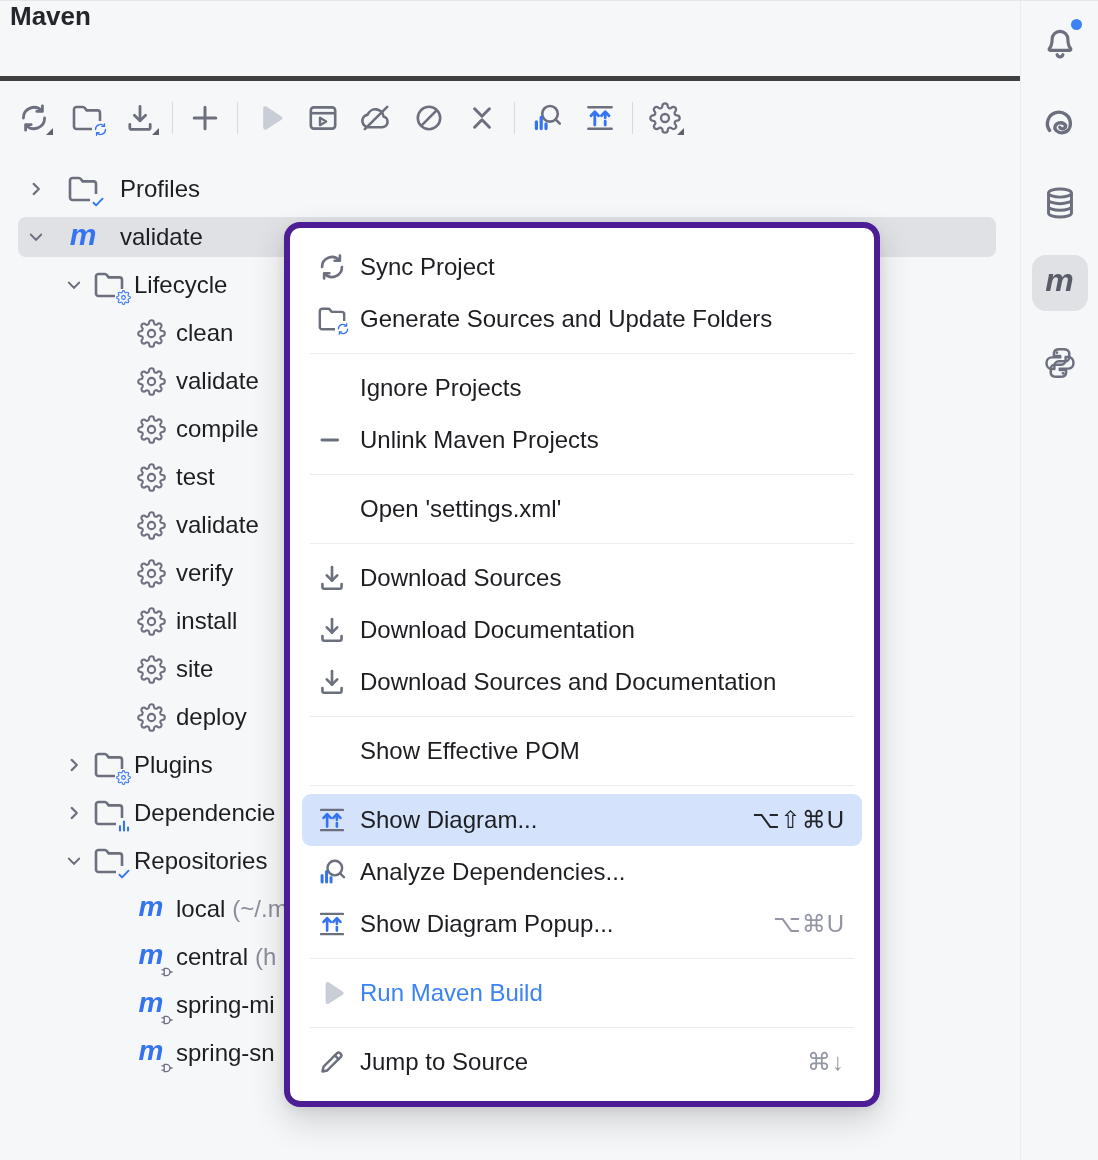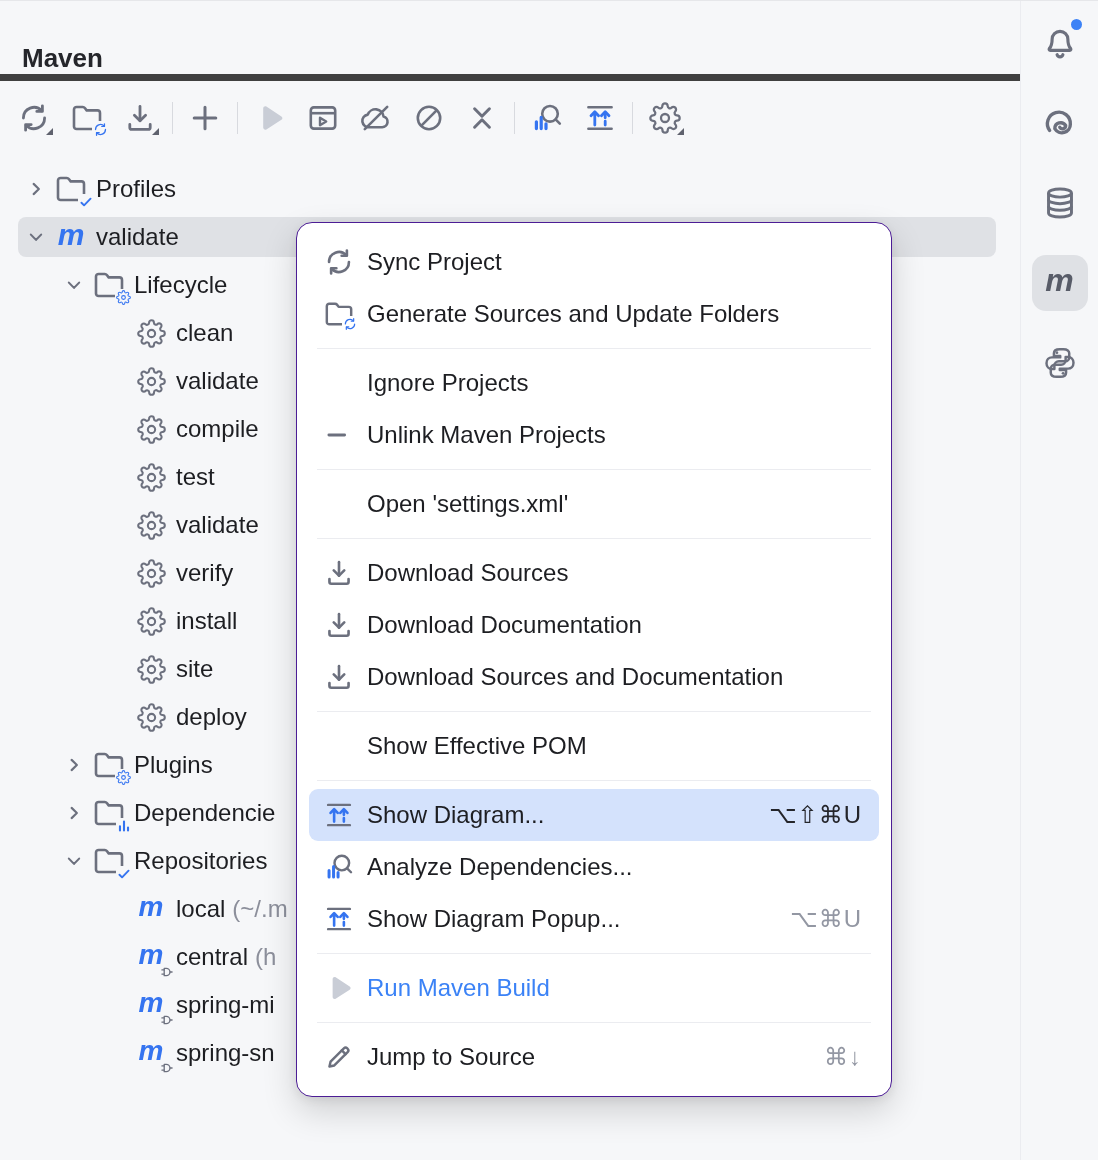--- a/index.html
+++ b/index.html
@@ -5,52 +5,52 @@
   * { box-sizing: border-box; margin: 0; padding: 0; }
   html,body { width:1098px; height:1160px; overflow:hidden; }
   body {
     font-family: "Liberation Sans","DejaVu Sans",sans-serif;
     background:#f6f7f9; color:#1d1e22; position:relative;
   }
   .app { position:relative; width:1098px; height:1160px; border-top:1px solid #e6e7ea; }
 
   
   .main { position:absolute; left:0; top:0; width:1020px; height:100%; }
-  .titlebar { height:80px; display:flex; align-items:flex-end; padding:0 22px;
-              border-bottom:7px solid #404040; }
+  .titlebar { height:80px; display:flex; align-items:flex-start; padding:0 10px;
+              border-bottom:5px solid #404040; }
   .title { font-size:26px; font-weight:700; color:#25262b; }
 
   .toolbar { height:73px; display:flex; align-items:center; padding-left:12px; }
   .tbtn { width:44px; height:44px; border-radius:8px; position:relative;
           display:flex; align-items:center; justify-content:center; flex:none; margin-right:9px; }
   .tsep { width:1px; height:32px; background:#d8dadf; margin:0 10px 0 1px; flex:none; }
   .dd { position:absolute; right:3px; bottom:5px; width:0; height:0;
         border-left:7px solid transparent; border-bottom:7px solid #5f626e; }
 
   
   .tree { padding-top:11px; }
   .trow { position:relative; height:48px; display:flex; align-items:center;
           font-size:24px; color:#1d1e22; }
   .trow.selected::before { content:""; position:absolute; left:18px; right:24px; top:4px; bottom:4px;
           background:#dfe1e5; border-radius:8px; z-index:-1; }
-  .lvl0 { padding-left:26px; } .lvl1 { padding-left:64px; } .lvl2 { padding-left:134px; }
+  .lvl0 { padding-left:26px;gap:12px; } .lvl1 { padding-left:64px; } .lvl2 { padding-left:134px; }
   .chev { width:20px; height:20px; margin-right:8px; flex:none; display:flex; align-items:center; justify-content:center; }
   .ticon { width:34px; height:34px; margin-right:8px; flex:none; position:relative;
            display:flex; align-items:center; justify-content:center; }
   .badge { position:absolute; right:-6px; bottom:-4px; background:#f6f7f9; border-radius:4px;
            padding:1px; line-height:0; }
   .tlabel { white-space:nowrap; }
   .tdetail { color:#8c8f9b; margin-left:7px; white-space:nowrap; }
   .m-ico { font-style:italic; font-weight:700; color:#3574f0; font-size:30px; line-height:1;
            transform:translateY(-2px); }
   .m-sm { font-size:28px; }
 
   
-  .menu { position:absolute; left:296px; top:221px; width:596px; z-index:10;
-          background:#ffffff; border:1px solid #4c1d95; border-radius:16px; padding:13px 0;
+  .menu { position:absolute; left:284px; top:221px; width:596px; z-index:10;
+          background:#ffffff; border:6px solid #4c1d95; border-radius:16px; padding:13px 0;
           box-shadow:0 14px 34px rgba(0,0,0,.16), 0 3px 10px rgba(0,0,0,.07); }
   .mi { height:52px; margin:0 12px; padding:0 17px 0 14px; border-radius:9px;
         display:flex; align-items:center; font-size:24px; color:#1d1e22; }
   .mi.selected { background:#d4e2fc; }
   .mi.disabled { color:#3b82f6; }
   .micon { width:32px; height:32px; margin-right:12px; flex:none;
            display:flex; align-items:center; justify-content:center; }
   .mlabel { flex:1; white-space:nowrap; }
   .mshort { color:#9397a3; letter-spacing:1px; white-space:nowrap; }
   .mi.selected .mshort { color:#24252a; }

